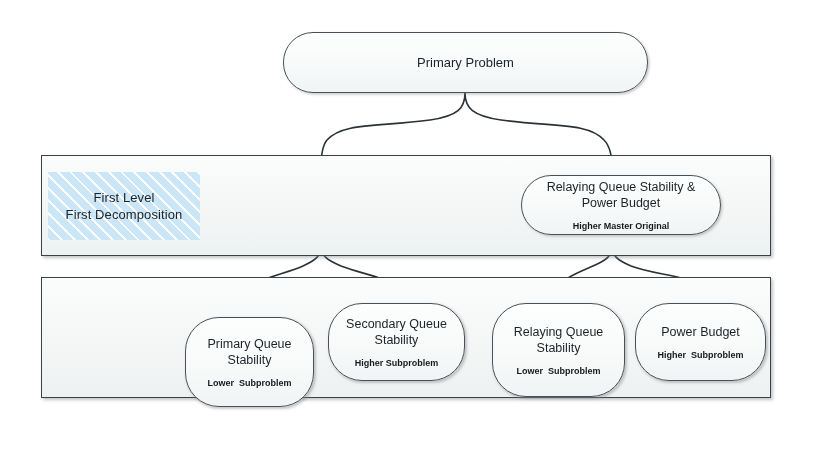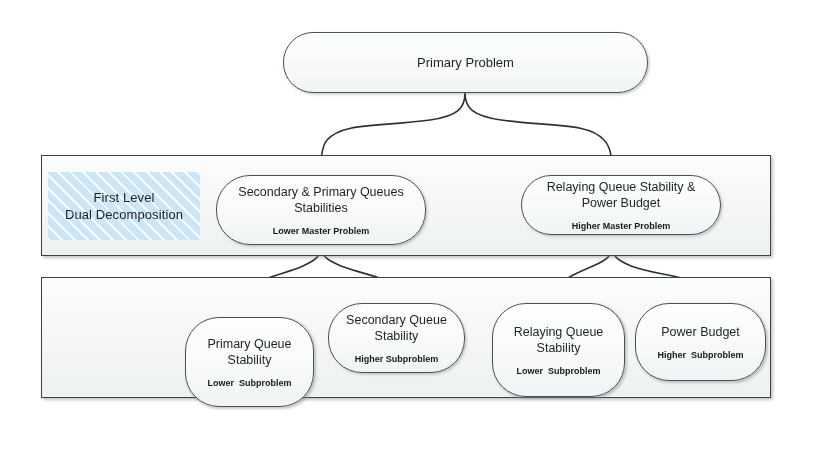--- a/index.html
+++ b/index.html
@@ -88,21 +88,21 @@
     border-radius: 30px;
   }
   #node-root .title { font-size: 13px; }
 
   
   #node-l1-lower  { left: 216px; top: 175px; width: 210px; height: 70px; }
   #node-l1-higher { left: 521px; top: 175px; width: 200px; height: 60px; }
 
   
   #node-l2-primary   { left: 185px; top: 317px; width: 129px; height: 90px; }
-  #node-l2-secondary { left: 328px; top: 303px; width: 137px; height: 70px; }
+  #node-l2-secondary { left: 328px; top: 303px; width: 137px; height: 78px; }
   #node-l2-relaying  { left: 492px; top: 303px; width: 133px; height: 94px; }
   #node-l2-power     { left: 635px; top: 303px; width: 131px; height: 78px; }
 
   
   #connectors {
     position: absolute;
     left: 0; top: 0;
     width: 830px; height: 457px;
     pointer-events: none;
   }
@@ -153,34 +153,29 @@
 
   <div class="node" id="node-root">
     <div class="title">Primary Problem</div>
   </div>
 
   <div class="level-frame" id="frame-level1"></div>
 
   <div class="level-label" id="label-level1">
     <div>
       <span>First Level</span>
-      <span>Dual Decomposition</span>
+      <span>First Decomposition</span>
     </div>
   </div>
 
-  <div class="node" id="node-l1-lower">
-    <div class="title">Secondary &amp; Primary Queues
-Stabilities</div>
-    <div class="sub">Lower Master Problem</div>
-  </div>
 
   <div class="node" id="node-l1-higher">
     <div class="title">Relaying Queue Stability &amp;
 Power Budget</div>
-    <div class="sub">Higher Master Problem</div>
+    <div class="sub">Higher Master Original</div>
   </div>
 
   <div class="level-frame" id="frame-level2"></div>
 
 
   <div class="node" id="node-l2-primary">
     <div class="title">Primary Queue
 Stability</div>
     <div class="sub">Lower  Subproblem</div>
   </div>

